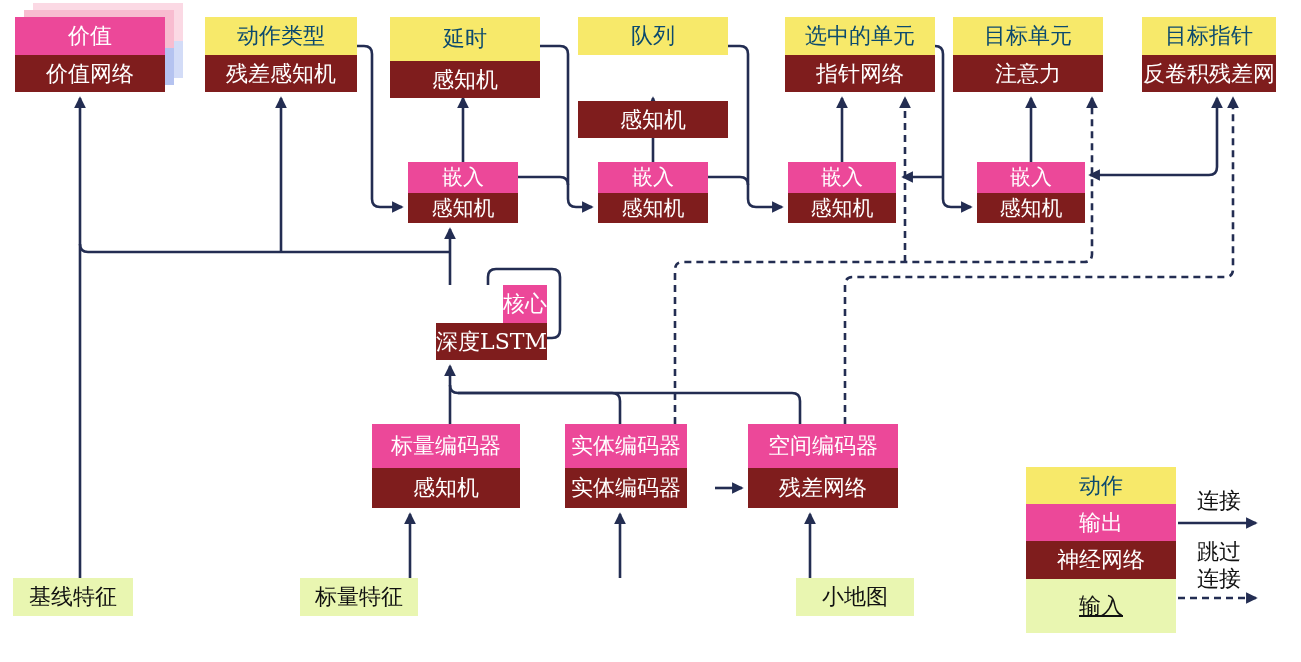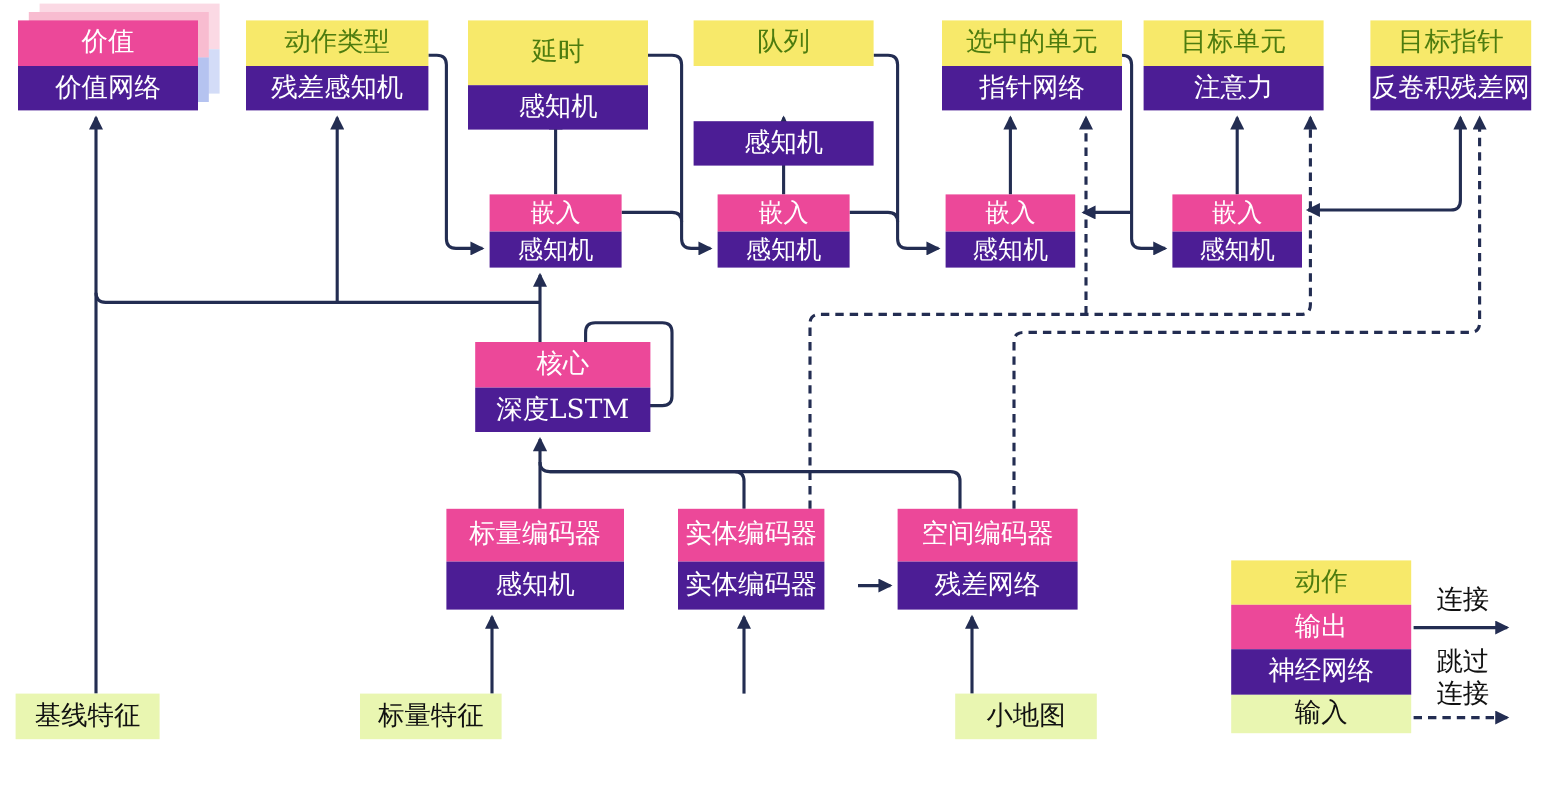--- a/index.html
+++ b/index.html
@@ -3,23 +3,23 @@
 <meta charset="utf-8">
 <style>
   html,body{margin:0;padding:0;background:#ffffff;}
   .canvas{position:relative;width:1301px;height:662px;background:#ffffff;overflow:hidden;
           font-family:"DejaVu Serif","Liberation Serif",serif;}
   .wires{position:absolute;left:0;top:0;width:1301px;height:662px;pointer-events:none;}
   .node{position:absolute;display:flex;flex-direction:column;}
   .part{display:flex;align-items:center;justify-content:center;white-space:nowrap;
         font-size:22px;line-height:1;}
   .small .part{font-size:21px;}
-  .yellow{background:#F7E96A;color:#4d7c0f;}
+  .yellow{background:#F7E96A;color:#0c4a6e;}
   .red{background:#ec4899;color:#ffffff;}
-  .blue{background:#4c1d95;color:#ffffff;}
+  .blue{background:#7f1d1d;color:#ffffff;}
   .green{background:#E9F6B1;color:#111111;}
   .sh1t{background:#F8BCD0;} .sh1b{background:#B5C3F0;}
   .sh2t{background:#FBD9E4;} .sh2b{background:#D3DCF7;}
   .legend-label{position:absolute;color:#111111;font-size:22px;text-align:center;line-height:1.2;}
 </style>
 </head>
 <body>
 
 <div class="canvas">
 
@@ -75,21 +75,21 @@
 
   <div class="node" style="left:15px;top:17px;width:150px;">
     <div class="part red" style="height:38px;">价值</div>
     <div class="part blue" style="height:37px;">价值网络</div>
   </div>
   <div class="node" style="left:205px;top:17px;width:152px;">
     <div class="part yellow" style="height:38px;">动作类型</div>
     <div class="part blue" style="height:37px;">残差感知机</div>
   </div>
   <div class="node" style="left:390px;top:17px;width:150px;">
-    <div class="part yellow" style="height:54px;">延时</div>
+    <div class="part yellow" style="height:44px;">延时</div>
     <div class="part blue" style="height:37px;">感知机</div>
   </div>
   <div class="node" style="left:578px;top:17px;width:150px;gap:46px;">
     <div class="part yellow" style="height:38px;">队列</div>
     <div class="part blue" style="height:37px;">感知机</div>
   </div>
   <div class="node" style="left:785px;top:17px;width:150px;">
     <div class="part yellow" style="height:38px;">选中的单元</div>
     <div class="part blue" style="height:37px;">指针网络</div>
   </div>
@@ -112,21 +112,21 @@
   </div>
   <div class="node small" style="left:788px;top:162px;width:108px;">
     <div class="part red" style="height:31px;">嵌入</div>
     <div class="part blue" style="height:30px;">感知机</div>
   </div>
   <div class="node small" style="left:977px;top:162px;width:108px;">
     <div class="part red" style="height:31px;">嵌入</div>
     <div class="part blue" style="height:30px;">感知机</div>
   </div>
 
-  <div class="node" style="left:396px;top:285px;width:146px;">
+  <div class="node" style="left:375px;top:285px;width:172px;align-items:flex-end;">
     <div class="part red" style="height:38px;">核心</div>
     <div class="part blue" style="height:37px;">深度LSTM</div>
   </div>
 
   <div class="node" style="left:372px;top:424px;width:148px;">
     <div class="part red" style="height:44px;">标量编码器</div>
     <div class="part blue" style="height:40px;">感知机</div>
   </div>
   <div class="node" style="left:565px;top:424px;width:122px;">
     <div class="part red" style="height:44px;">实体编码器</div>
@@ -144,19 +144,19 @@
     <div class="part green" style="height:38px;">标量特征</div>
   </div>
   <div class="node" style="left:752px;top:578px;width:118px;padding-left:44px;">
     <div class="part green" style="height:38px;">小地图</div>
   </div>
 
   <div class="node" style="left:1010px;top:467px;width:150px;padding-left:16px;">
     <div class="part yellow" style="height:37px;">动作</div>
     <div class="part red" style="height:37px;">输出</div>
     <div class="part blue" style="height:38px;">神经网络</div>
-    <div class="part green" style="height:32px;">输入</div>
+    <div class="part green" style="height:54px;text-decoration:underline;">输入</div>
   </div>
   <div class="legend-label" style="left:1178px;top:488px;width:82px;">连接</div>
   <div class="legend-label" style="left:1178px;top:539px;width:82px;">跳过</div>
   <div class="legend-label" style="left:1178px;top:566px;width:82px;">连接</div>
 
 </div>
 
 </body></html>

